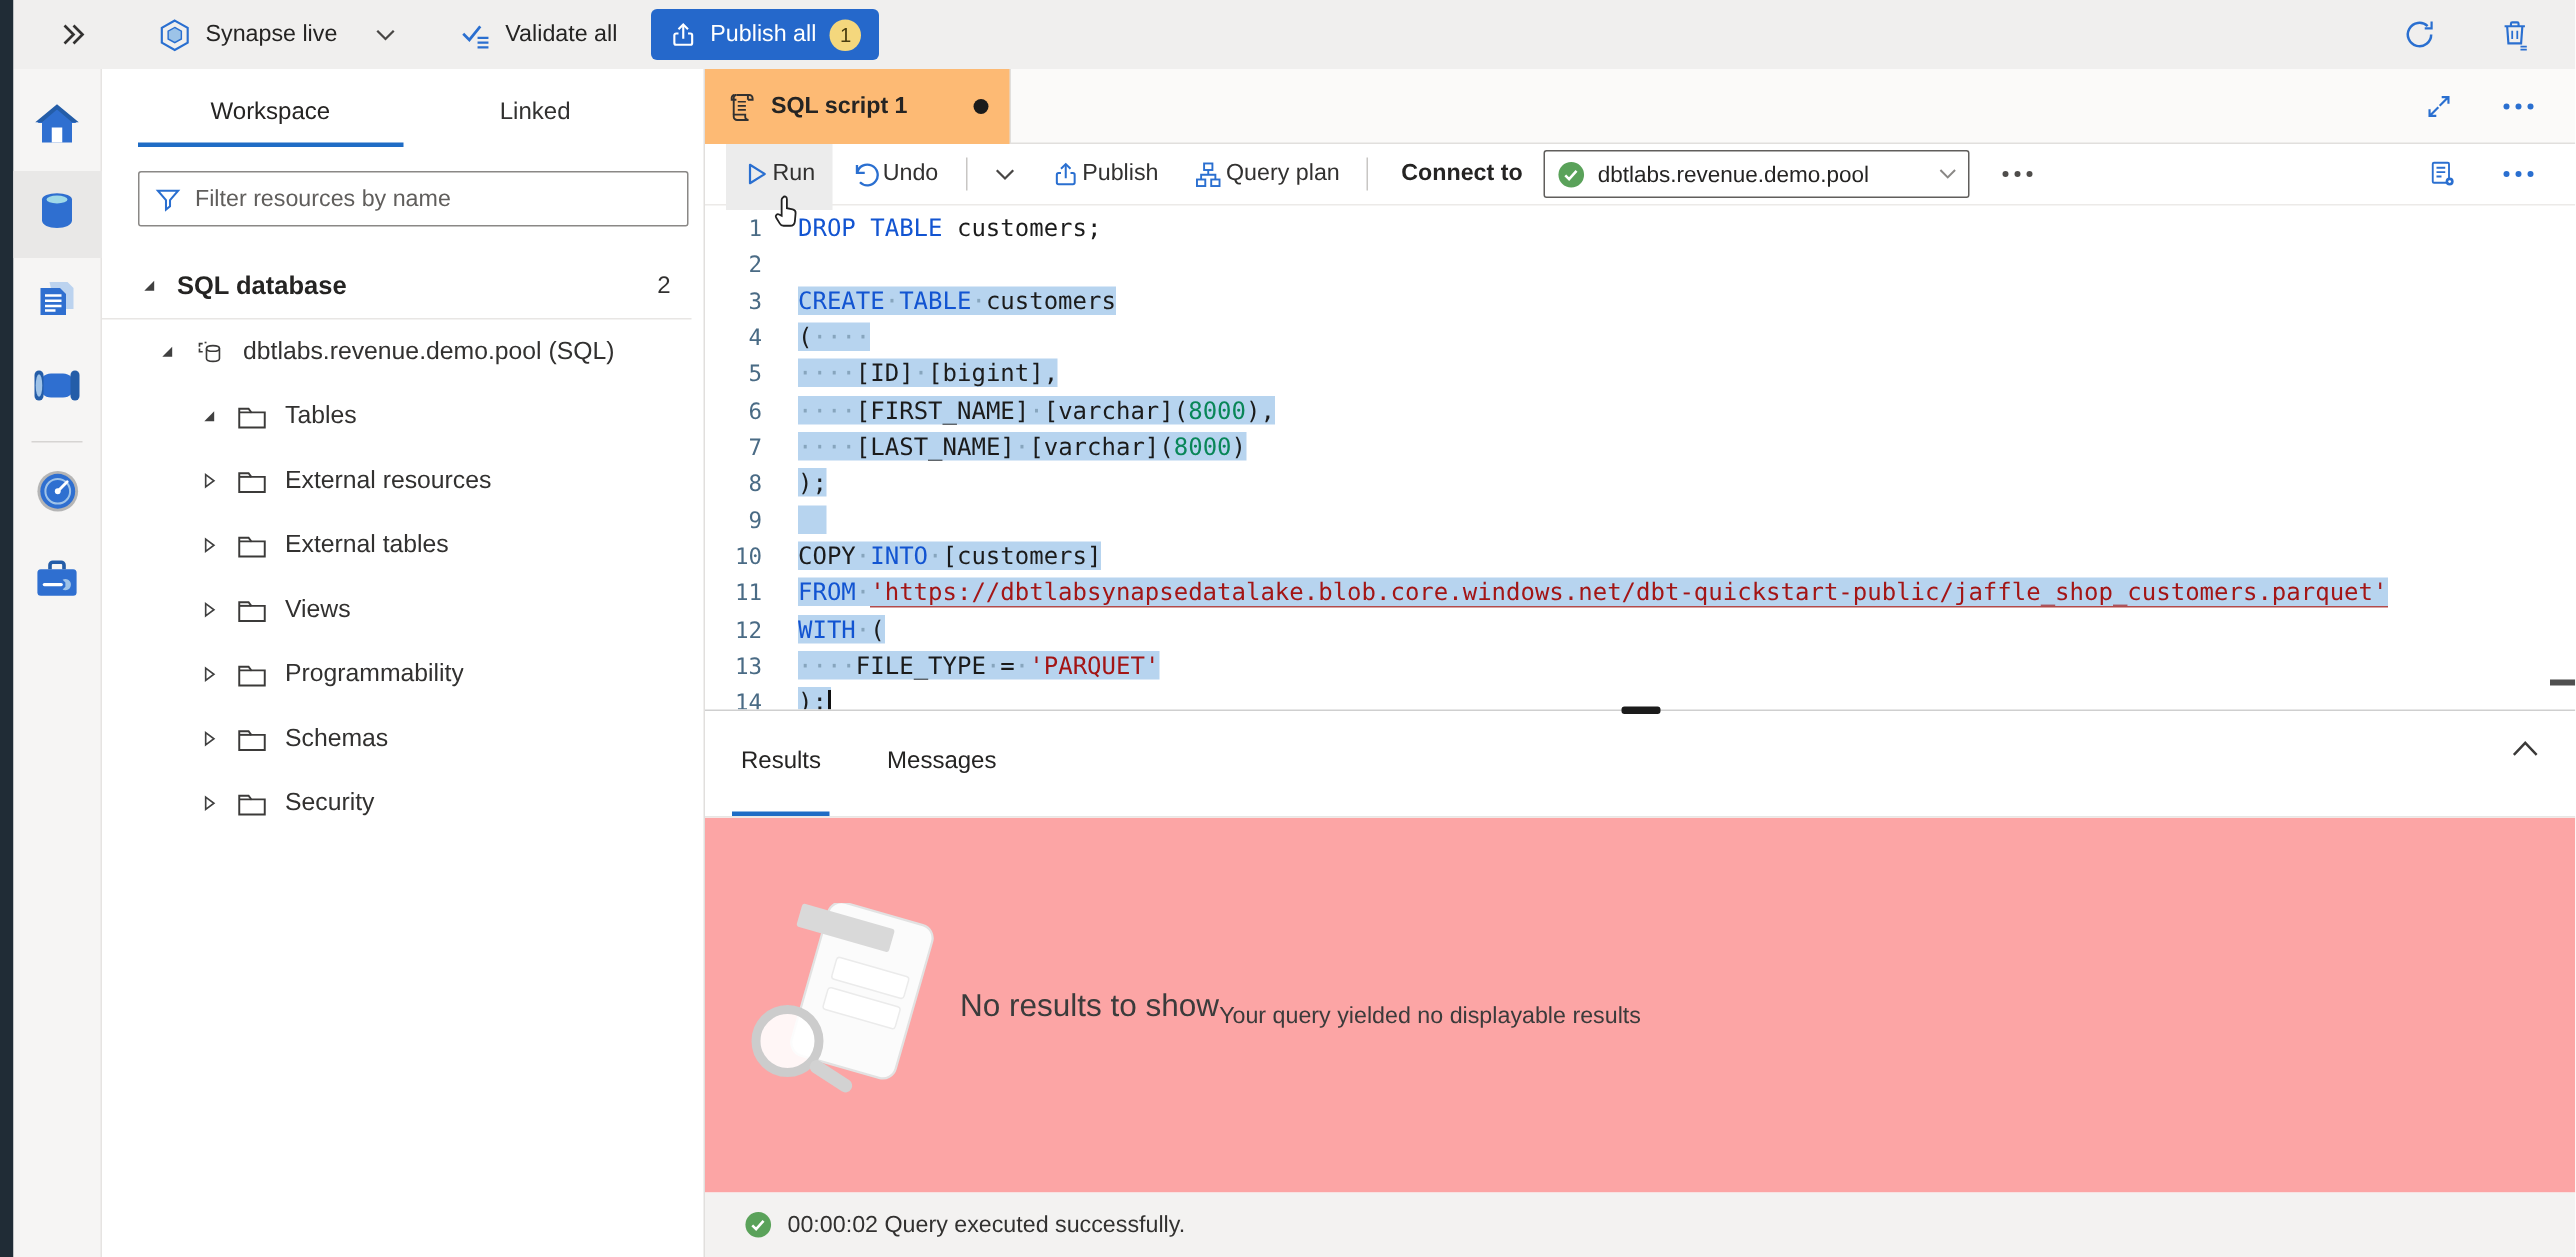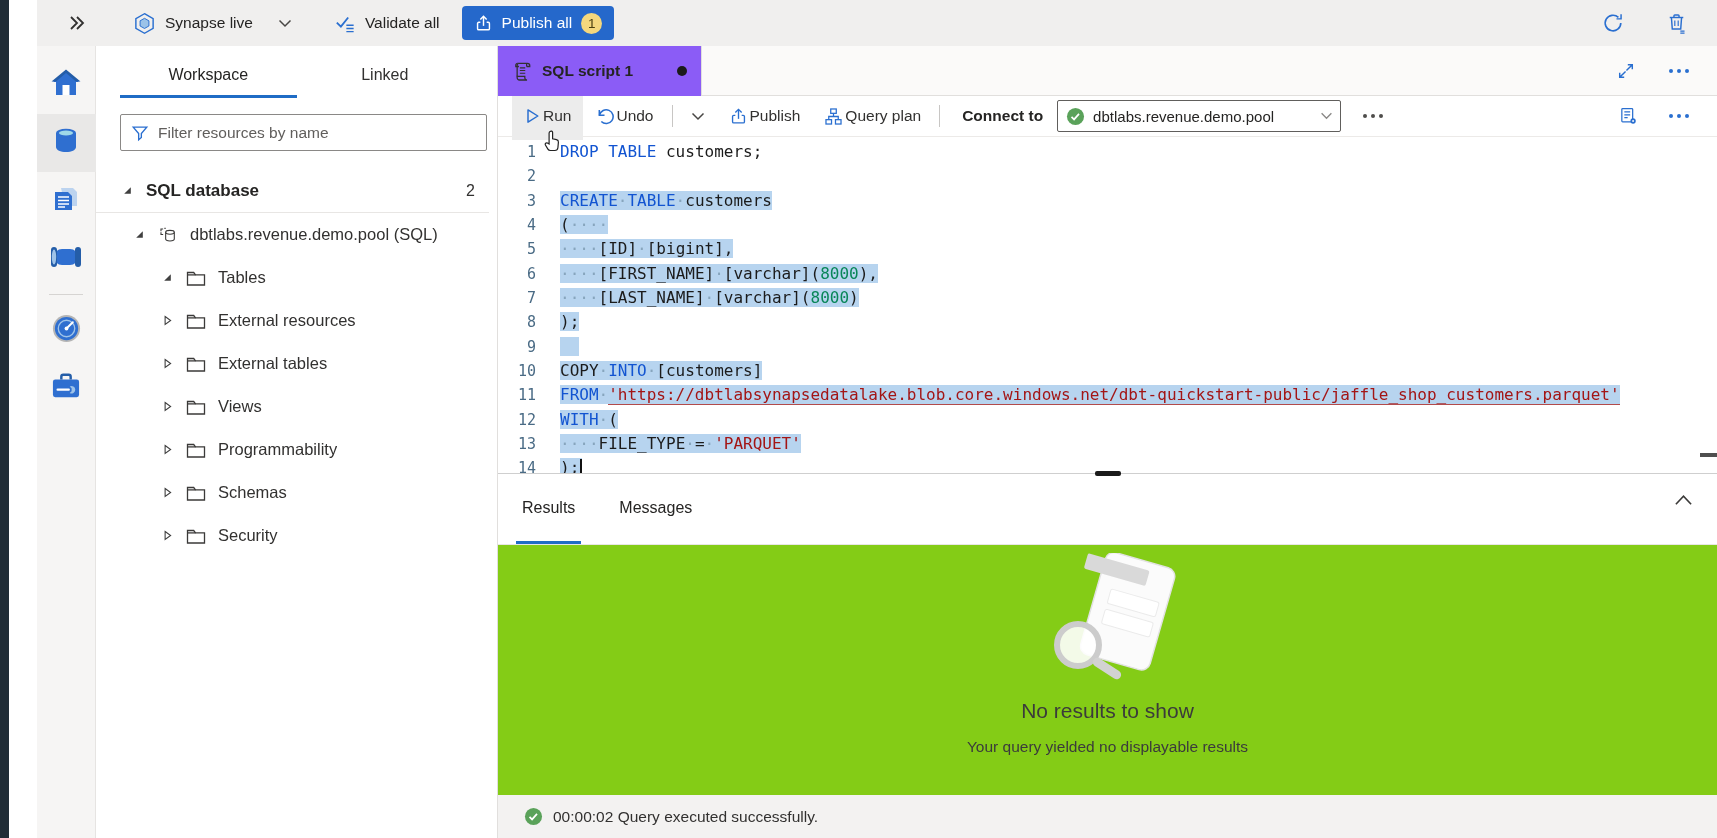--- a/index.html
+++ b/index.html
@@ -1,21 +1,21 @@
 <!DOCTYPE html>
 <html><head>
 <meta charset="utf-8">
 <style>
   * { margin:0; padding:0; box-sizing:border-box; }
   html,body { background:#ffffff; }
   body { font-family:"Liberation Sans", sans-serif; color:#252423; font-size:15.5px; }
 
   .app { width:1717px; height:838px; display:flex; overflow:hidden; background:#fff; position:relative; }
   .edge-strip { width:9px; background:#202c36; flex:none; }
-  .main-col { flex:1; display:flex; flex-direction:column; min-width:0;padding-left:28px; }
+  .main-col { flex:1; display:flex; flex-direction:column; min-width:0; }
 
   
   .topbar { height:46px; background:#f0efee; display:flex; align-items:center; flex:none; padding:0 20px 0 30px; }
   .tb-ico { display:inline-flex; align-items:center; }
   .dbl-chevron-right { margin-right:46px; cursor:pointer; }
   .mode-selector { display:flex; align-items:center; gap:9px; cursor:pointer; margin-right:42px; }
   .mode-selector .lbl { font-size:15.5px; color:#252423; }
   .mode-selector .chev { margin-left:16px; }
   .validate-all { display:flex; align-items:center; gap:9px; cursor:pointer; margin-right:22px; color:#252423; }
   .publish-all { display:flex; align-items:center; gap:9px; background:#2568cb; color:#fff; border:none; border-radius:4px; height:34px; padding:0 12px 0 12px; font-size:15.5px; font-family:inherit; cursor:pointer; }
@@ -48,21 +48,21 @@
   .trow.section { font-size:17px; font-weight:600; color:#252423; border-bottom:1px solid #e8e6e4; margin-right:8px; height:44px; }
   .tw { width:11px; height:11px; flex:none; margin-right:13px; }
   .ti { width:20px; height:18px; flex:none; margin-right:12px; }
   .tlabel { white-space:nowrap; overflow:hidden; text-overflow:ellipsis; }
   .tcount { margin-left:auto; margin-right:14px; font-weight:400; font-size:16px; color:#323130; }
 
   
   .editor-col { flex:1; display:flex; flex-direction:column; min-width:0; background:#fff; position:relative; }
 
   .tabstrip { height:50px; background:#fbfaf9; border-bottom:1px solid #e1dfdd; display:flex; flex:none; position:relative; }
-  .doc-tab { width:204px; background:#8b5cf6; border-right:1px solid #e1dfdd; margin-bottom:-1px; display:flex; align-items:center; padding:0 14px 0 16px; gap:10px; cursor:pointer; }
+  .doc-tab { width:204px; background:#fdba74; border-right:1px solid #e1dfdd; margin-bottom:-1px; display:flex; align-items:center; padding:0 14px 0 16px; gap:10px; cursor:pointer; }
   .doc-tab .t-title { font-size:15.5px; font-weight:700; color:#252423; white-space:nowrap; }
   .dirty-dot { width:10px; height:10px; border-radius:50%; background:#1b1b1b; margin-left:auto; }
   .tabstrip-right { position:absolute; right:22px; top:0; height:100%; display:flex; align-items:center; gap:28px; }
   .tabstrip-right .tb-ico { cursor:pointer; }
 
   .toolbar { height:41px; border-bottom:1px solid #eceae8; display:flex; align-items:center; flex:none; padding:0 16px 0 14px; }
   .tb-btn { display:flex; align-items:center; gap:2px; padding:0 12px; height:47px; font-size:15.5px; color:#323130; cursor:pointer; white-space:nowrap; }
   .tb-btn.hovered { background:#ececec; }
   .tb-sep { width:1px; height:22px; background:#c8c6c4; margin:0 6px; flex:none; }
   .connect-label { font-weight:600; color:#252423; padding:0 14px 0 16px; white-space:nowrap; }
@@ -90,21 +90,21 @@
 
   .cursor-hand { position:absolute; left:46px; top:84px; z-index:9; pointer-events:none; }
 
   
   .results-tabs { height:72px; flex:none; border-top:1px solid #cfcfcf; border-bottom:1px solid #e8e6e4; background:#fff; display:flex; align-items:stretch; padding-left:18px; position:relative; }
   .drag-handle { position:absolute; top:-3px; left:calc(50% - 13px); width:26px; height:5px; background:#1b1b1b; border-radius:2px; cursor:row-resize; }
   .r-tab { display:flex; align-items:center; padding:0 6px; margin-right:32px; font-size:16px; color:#252423; border-bottom:3px solid transparent; cursor:pointer; }
   .r-tab.active { border-bottom-color:#1f6cc5; }
   .results-collapse { position:absolute; right:24px; top:18px; cursor:pointer; }
 
-  .results-body { height:250px; flex:none; display:flex; flex-direction:column; align-items:center; background:#84cc16; }
+  .results-body { height:250px; flex:none; display:flex; flex-direction:row; align-items:center; background:#fca5a5; }
   .empty-illustration { margin-top:8px; }
   .empty-title { font-size:21px; color:#3b3b3b; margin-top:2px; }
   .empty-subtitle { font-size:15.5px; color:#3b3b3b; margin-top:15px; }
 
   .statusbar { height:43px; flex:none; background:#f3f2f1; display:flex; align-items:center; gap:10px; padding-left:26px; font-size:15.5px; color:#323130; }
 </style>
 </head>
 <body>
 
 <div class="app">

